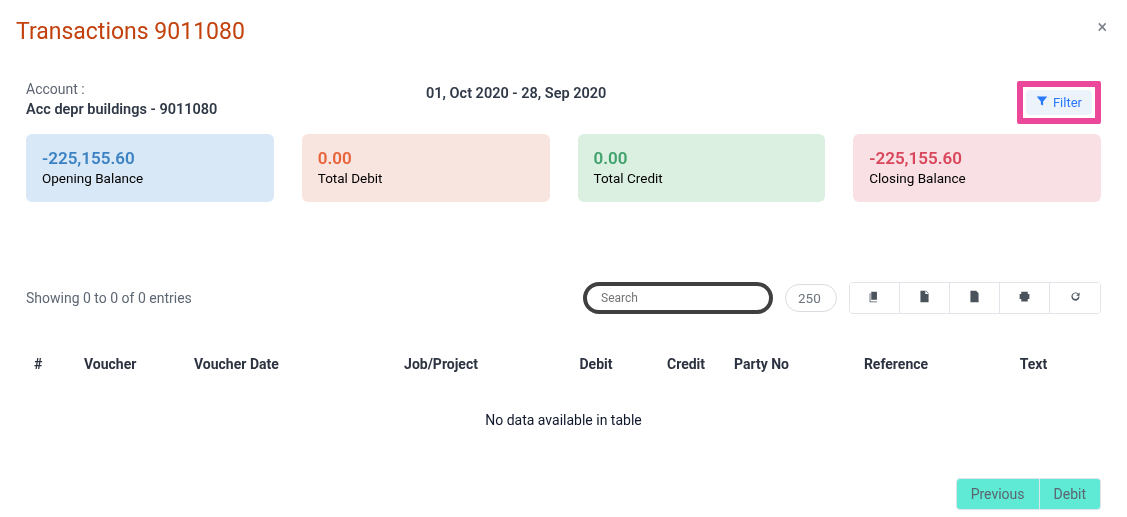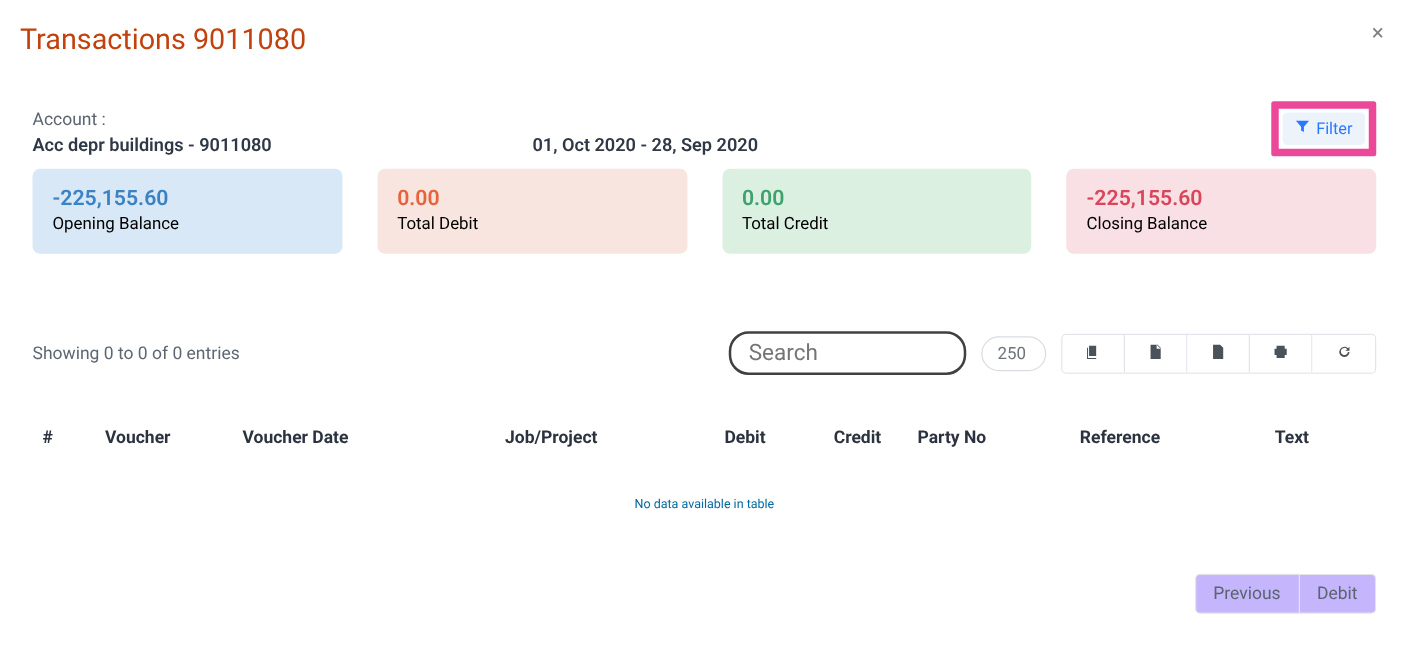--- a/index.html
+++ b/index.html
@@ -24,21 +24,21 @@
   }
   .close-x {
     font-size: 18px;
     color: #7a8088;
     cursor: pointer;
     line-height: 1;
     padding: 0 4px;
   }
   .meta-row {
     display: flex;
-    align-items: flex-end;
+    align-items: flex-start;
     margin-top: 36px;
     padding: 0 10px;
   }
   .meta-block {
     display: flex;
     flex-direction: column;
   }
   .meta-account { width: 400px; }
   .meta-date { flex: 1; }
   .meta-label {
@@ -96,37 +96,37 @@
   .card-red    .card-value { color: #d9465b; }
   .card-label {
     font-size: 13.5px;
     color: #000000;
     margin-top: 2px;
   }
   .toolbar {
     display: flex;
     align-items: center;
     justify-content: space-between;
-    margin-top: 62px;
+    margin-top: 80px;
     padding: 0 10px;
   }
   .showing {
     font-size: 14px;
     color: #5d6773;
   }
   .toolbar-right {
     display: flex;
     align-items: center;
     gap: 12px;
   }
   .search-input {
-    border: 2px solid #404040;
+    border: 4px solid #404040;
     border-radius: 16px;
     padding: 5px 14px;
-    font-size: 18px;
+    font-size: 12px;
     width: 190px;
     color: #15803d;
     font-family: inherit;
   }
   .page-size {
     border: 1px solid #d9dde2;
     border-radius: 16px;
     padding: 5px 12px;
     font-size: 13.5px;
     color: #6b737d;
@@ -163,34 +163,34 @@
   th {
     text-align: left;
     font-size: 14px;
     font-weight: 700;
     color: #2c3340;
     padding: 10px 8px;
   }
   th.center, td.center { text-align: center; }
   .no-data td {
     text-align: center;
-    font-size: 10px;
-    color: #0369a1;
+    font-size: 14px;
+    color: #0f172a;
     padding: 30px 0 10px;
   }
   .pager {
     display: flex;
     justify-content: flex-end;
     gap: 0;
     margin-top: 40px;
     padding: 0 10px;
   }
   .pager-btn {
     border: 1px solid #e1e5ea;
-    background: #c4b5fd;
+    background: #5eead4;
     color: #5c6470;
     font-size: 14px;
     padding: 7px 14px;
     cursor: pointer;
     font-family: inherit;
   }
   .pager-btn:first-child { border-radius: 4px 0 0 4px; }
   .pager-btn:last-child  { border-radius: 0 4px 4px 0; border-left: none; }
 </style>
 </head>

